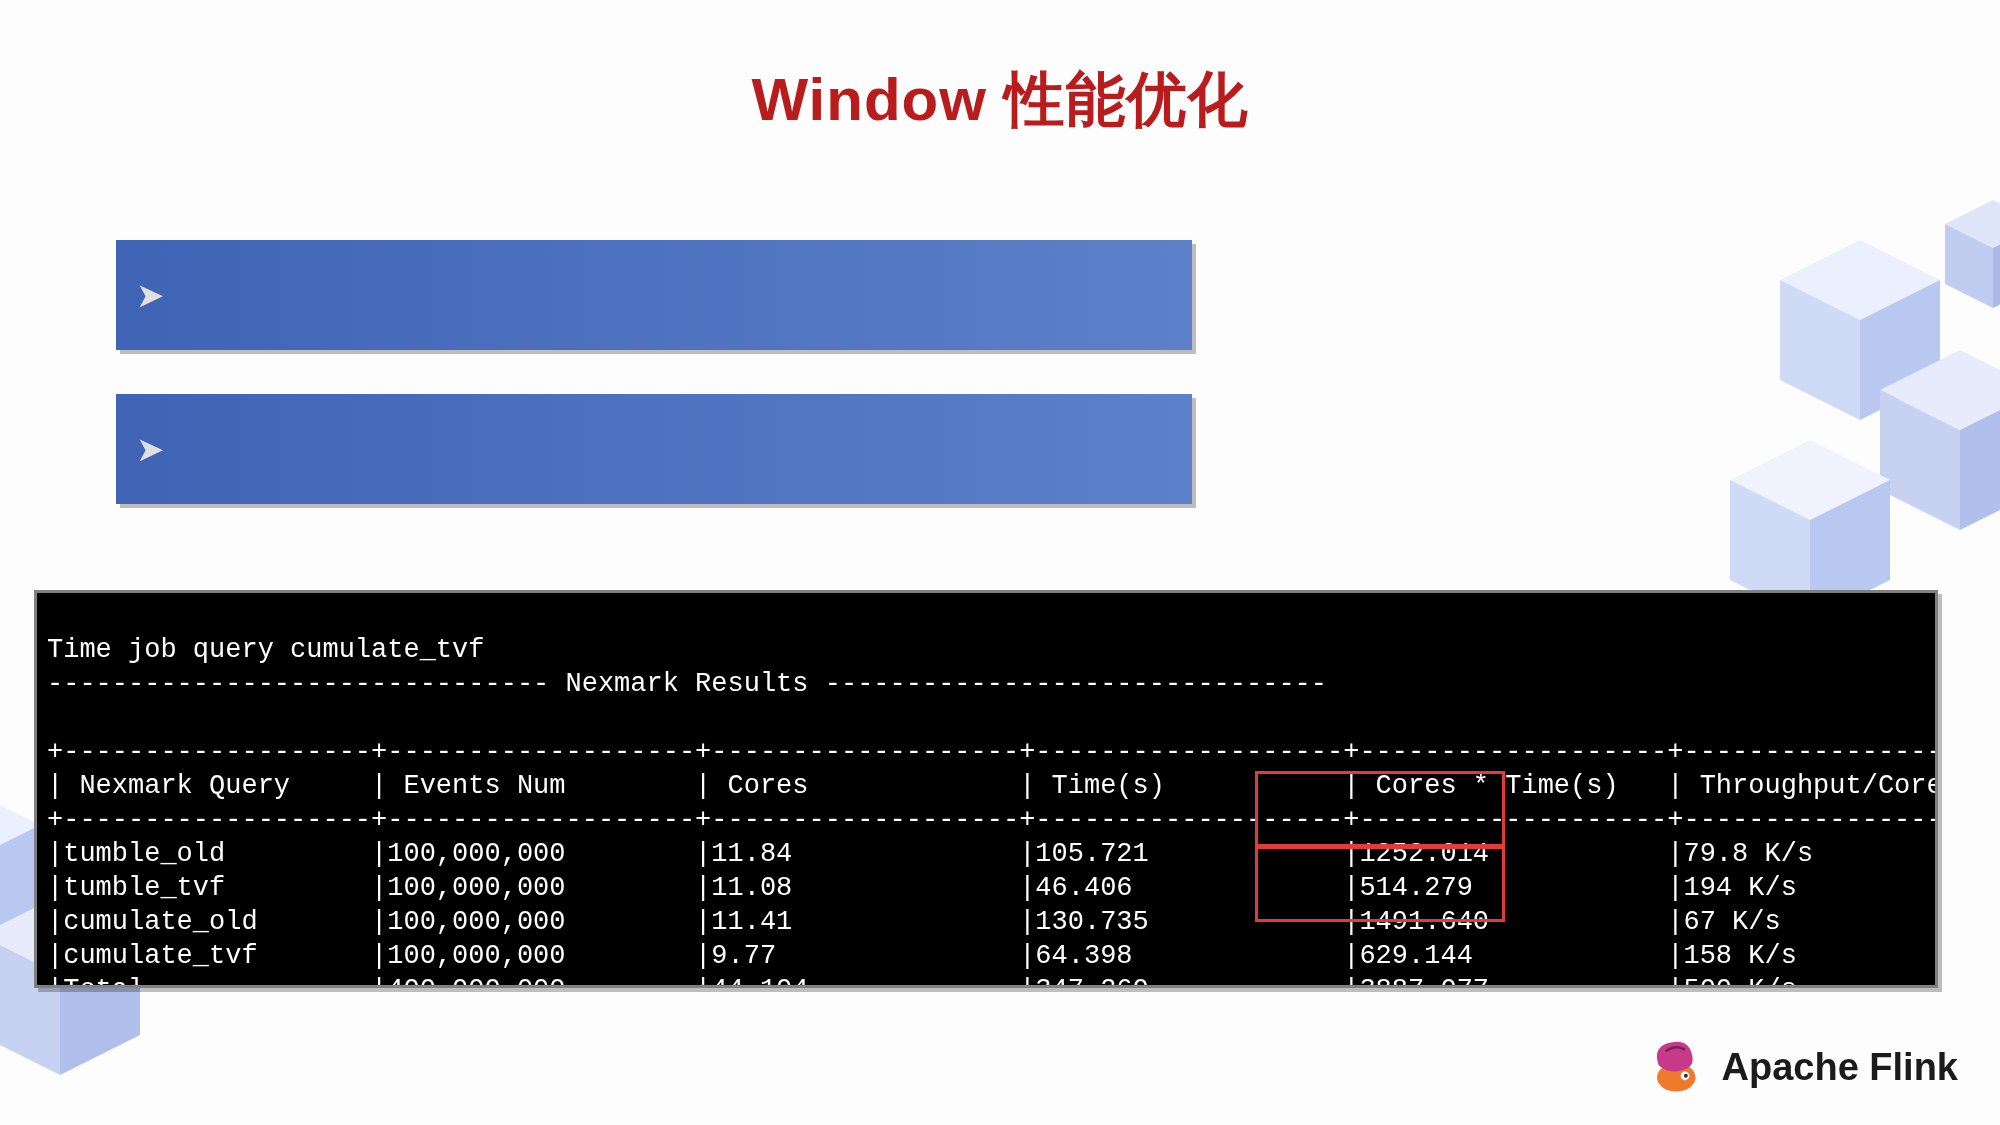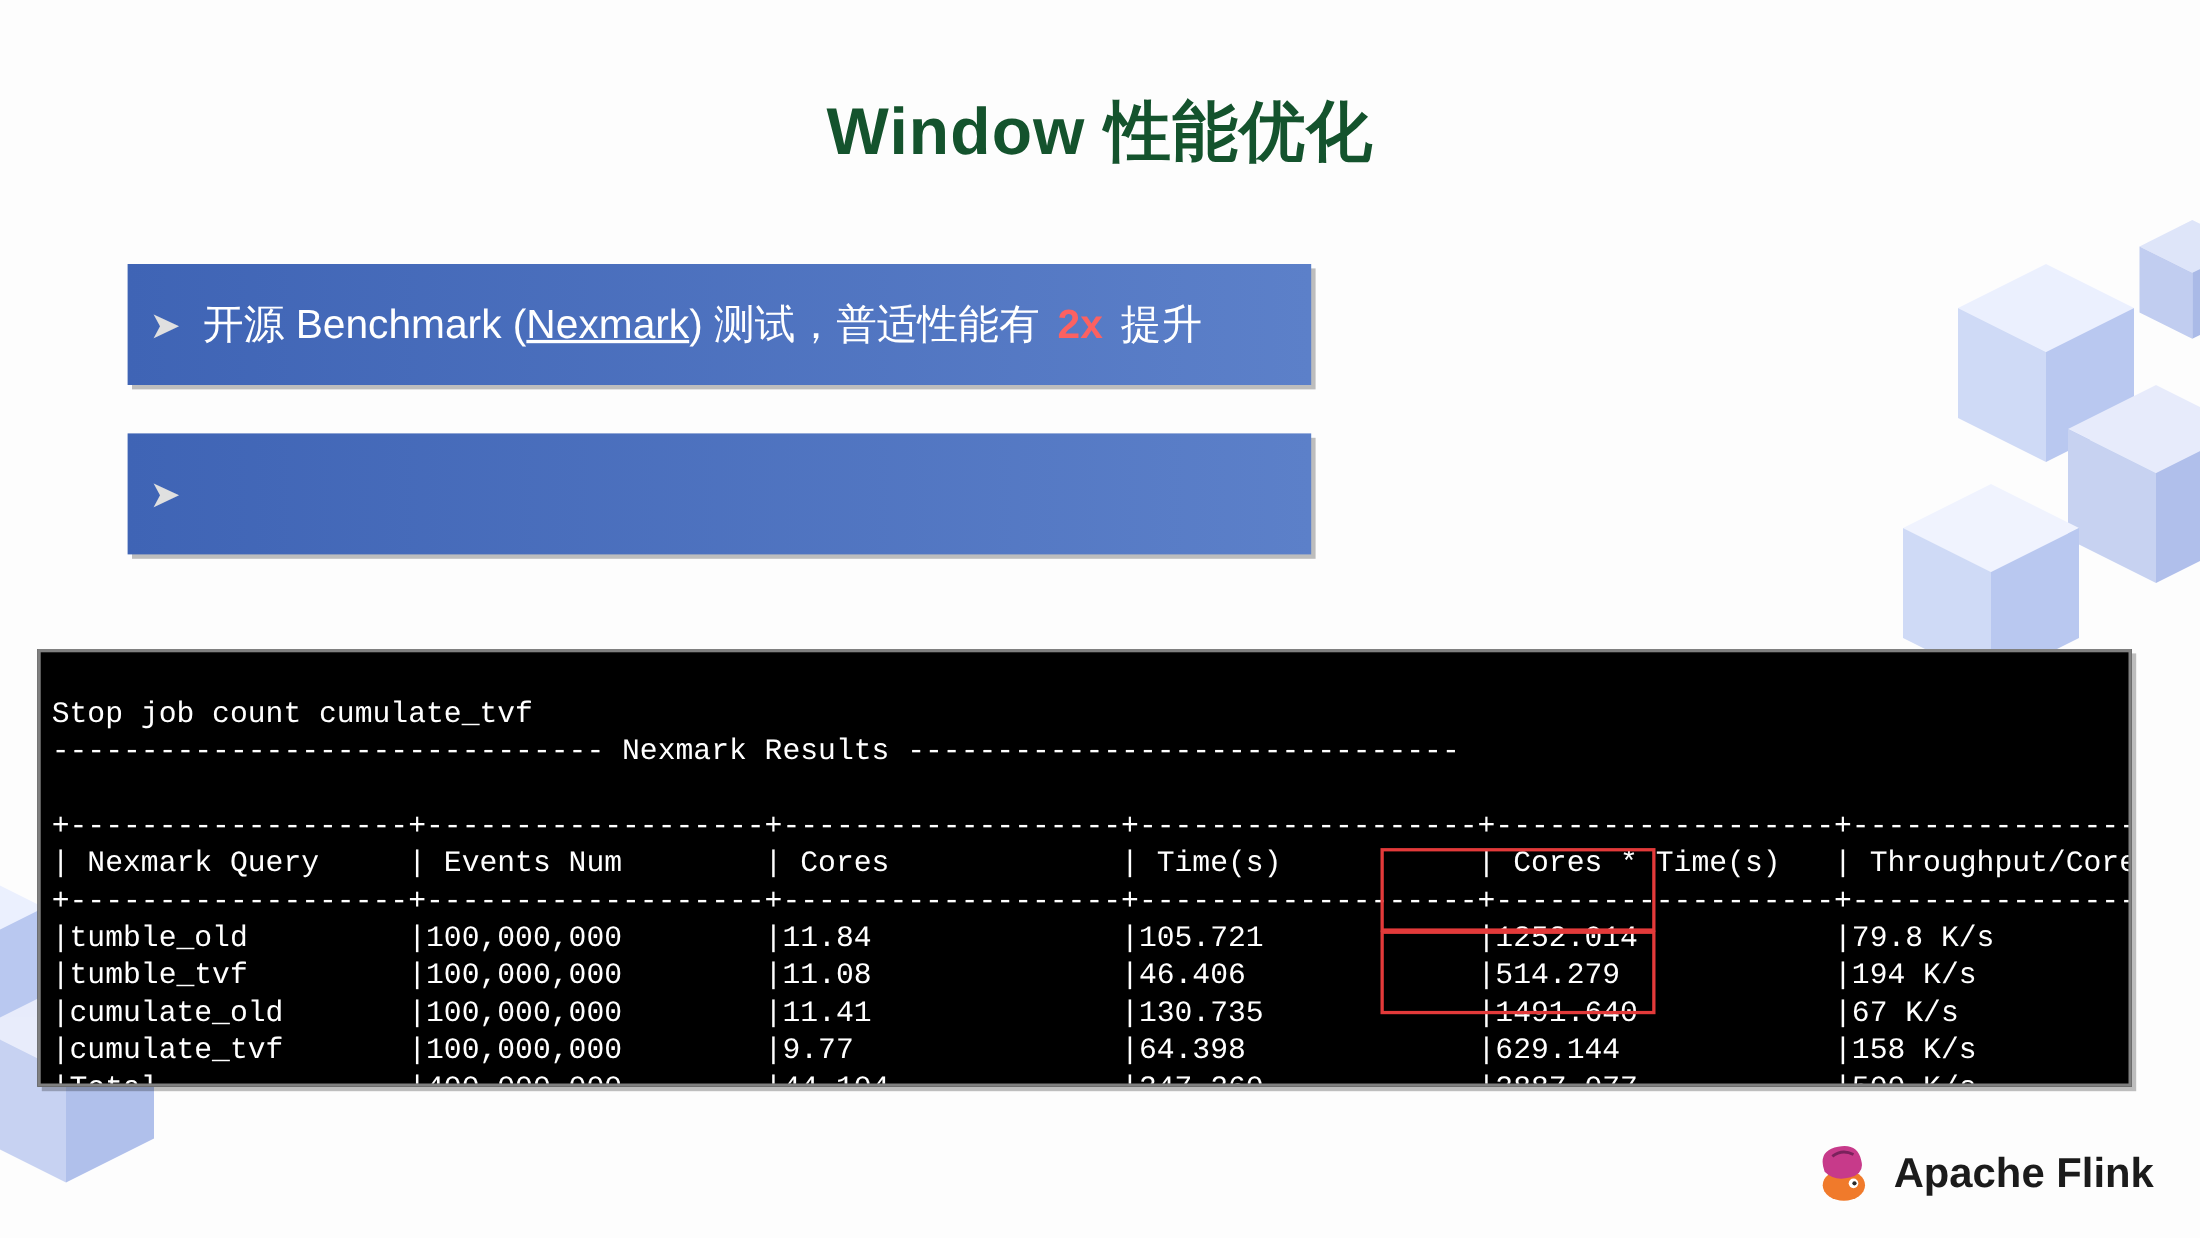--- a/index.html
+++ b/index.html
@@ -8,27 +8,27 @@
     width: 2000px;
     height: 1125px;
     font-family: "Segoe UI", Arial, sans-serif;
     background: #fdfdfd;
     overflow: hidden;
     position: relative;
   }
 
   .title {
     position: absolute;
-    top: 80px;
+    top: 60px;
     left: 0;
     width: 100%;
     text-align: center;
     font-size: 60px;
     font-weight: 800;
-    color: #14532d;
+    color: #b91c1c;
     letter-spacing: 1px;
   }
 
   .bullet {
     position: absolute;
     left: 116px;
     width: 1076px;
     height: 110px;
     background: linear-gradient(to right, #3f64b5, #5c80c9);
     box-shadow: 4px 4px 0 rgba(0,0,0,0.25);
@@ -156,31 +156,28 @@
     <polygon points="0,40 80,0 160,40 80,80" fill="#eef2ff"></polygon>
     <polygon points="0,40 0,140 80,180 80,80" fill="#c8d4f5"></polygon>
     <polygon points="160,40 160,140 80,180 80,80" fill="#aebfee"></polygon>
   </g>
 </svg>
 
 <div class="title">Window 性能优化</div>
 
 <div class="bullet" style="top:240px;">
   <span class="arrow">➤</span>
-  <span>
-    <span>开源 Benchmark (</span><span class="underline">Nexmark</span><span>) 测试，普适性能有 </span><span class="accent-red">2x</span><span> 提升</span>
-  </span>
 </div>
 
 <div class="bullet" style="top:394px;">
   <span class="arrow">➤</span>
 </div>
 
 <div class="terminal">
-<span>Stop job count cumulate_tvf</span>
+<span>Time job query cumulate_tvf</span>
 <span>------------------------------- Nexmark Results -------------------------------</span>
 
 <span>+-------------------+-------------------+-------------------+-------------------+-------------------+-------------------+</span>
 <span id="hdrRow">| Nexmark Query     | Events Num        | Cores             | Time(s)           | Cores * Time(s)   | Throughput/Cores  |</span>
 <span>+-------------------+-------------------+-------------------+-------------------+-------------------+-------------------+</span>
 <span id="dataRows">|tumble_old         |100,000,000        |11.84              |105.721            |1252.014           |79.8 K/s           |
 |tumble_tvf         |100,000,000        |11.08              |46.406             |514.279            |194 K/s            |
 |cumulate_old       |100,000,000        |11.41              |130.735            |1491.640           |67 K/s             |
 |cumulate_tvf       |100,000,000        |9.77               |64.398             |629.144            |158 K/s            |
 |Total              |400,000,000        |44.104             |347.260            |3887.077           |500 K/s            |

